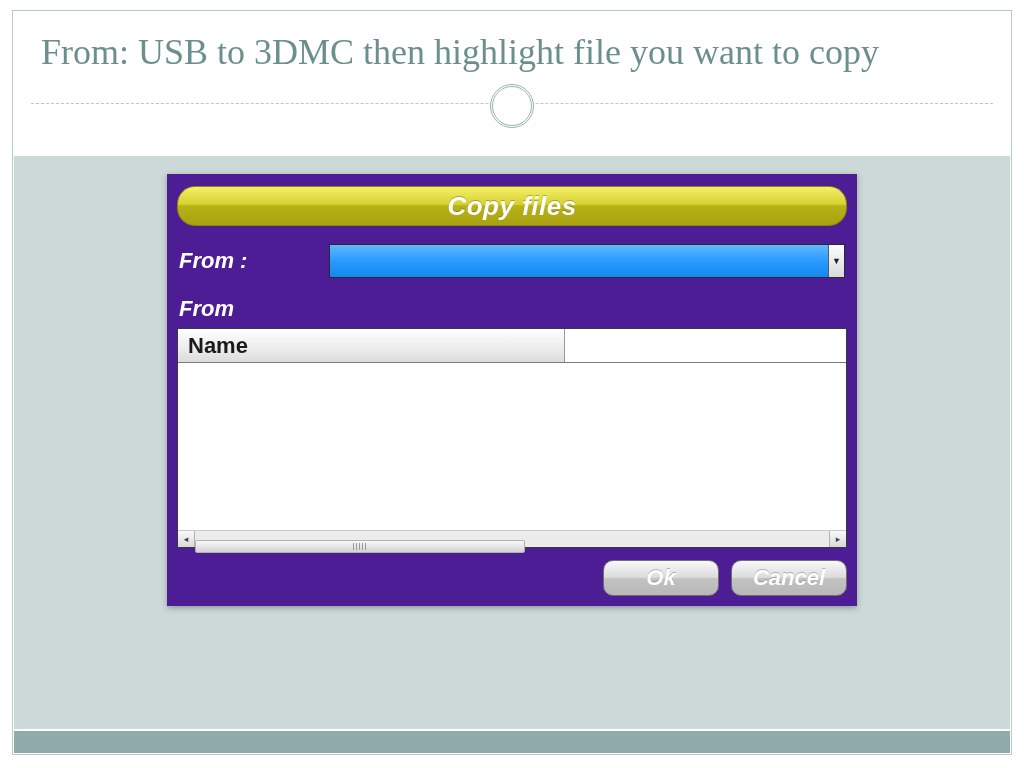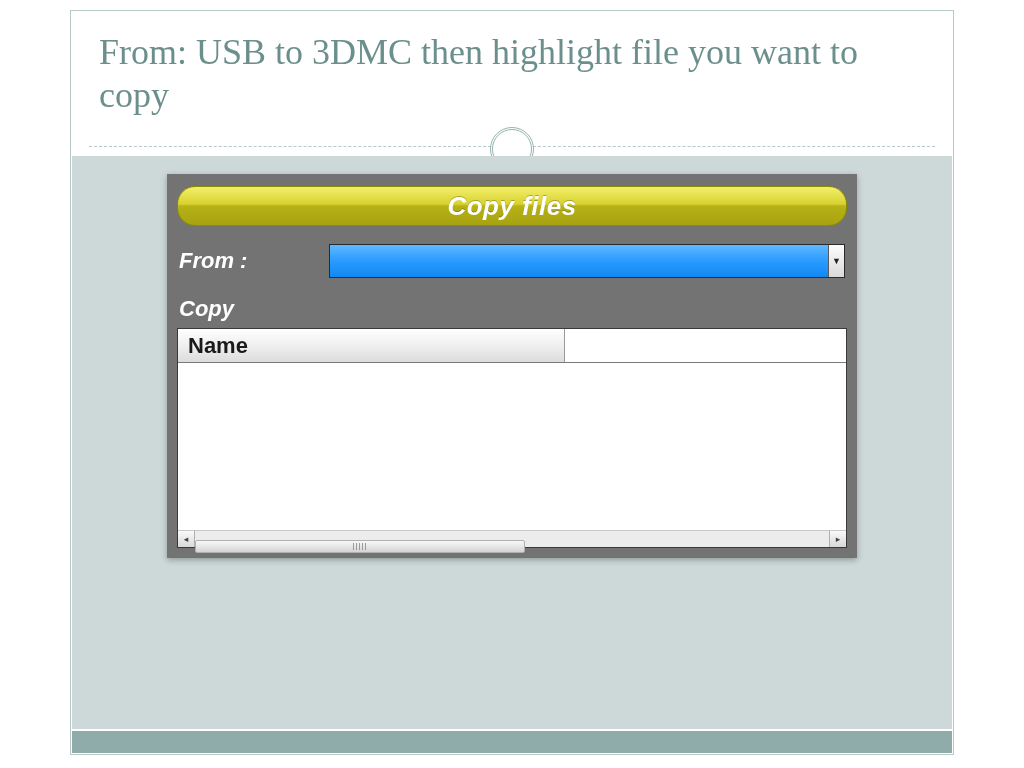--- a/index.html
+++ b/index.html
@@ -4,21 +4,21 @@
 <style>
   * { box-sizing: border-box; margin: 0; padding: 0; }
   body {
     width: 1024px;
     height: 768px;
     background: #ffffff;
     font-family: Georgia, 'Times New Roman', serif;
     overflow: hidden;
   }
   .slide {
-    width: 884px;
+    width: 1000px;
     height: 745px;
     margin: 10px auto 0;
     border: 1px solid #b6cbc9;
     position: relative;
     background: #ffffff;
   }
   .slide-header {
     padding: 20px 28px 10px 28px;
     background: #ffffff;
   }
@@ -65,21 +65,21 @@
     left: 1px;
     right: 1px;
     bottom: 1px;
     height: 22px;
     background: #8fabaa;
   }
 
   .dialog {
     width: 690px;
     margin: 0 auto;
-    background: #737373;
+    background: #4c1d95;
     padding: 12px 10px 10px 10px;
     box-shadow: 0 2px 6px rgba(0,0,0,0.3);
     font-family: 'Trebuchet MS', Tahoma, Arial, sans-serif;
   }
   .dialog-title {
     background: linear-gradient(to bottom, #f4f06a 0%, #d7d130 45%, #b8b217 50%, #a7a210 100%);
     border-radius: 18px;
     height: 40px;
     display: flex;
     align-items: center;
@@ -225,36 +225,40 @@
       <div class="dialog-title">Copy files</div>
 
       <div class="from-row">
         <div class="from-label">From :</div>
         <div class="from-select-wrap">
           <div class="from-select"></div>
           <div class="from-select-btn">▼</div>
         </div>
       </div>
 
-      <div class="files-label">Copy</div>
+      <div class="files-label">From</div>
 
       <div class="file-table">
         <div class="file-table-head">
           <div class="file-th name">Name</div>
         </div>
         <div class="file-body"></div>
         <div class="hscroll">
           <div class="arrow">◂</div>
           <div class="track">
             <div class="thumb">
                 <div class="grip"></div>
               </div>
           </div>
           <div class="arrow right">▸</div>
         </div>
       </div>
 
+      <div class="button-row">
+        <div class="btn">Ok</div>
+        <div class="btn">Cancel</div>
+      </div>
 
     </div>
   </div>
 
   <div class="bottom-bar"></div>
 </div>
 
 </body></html>

